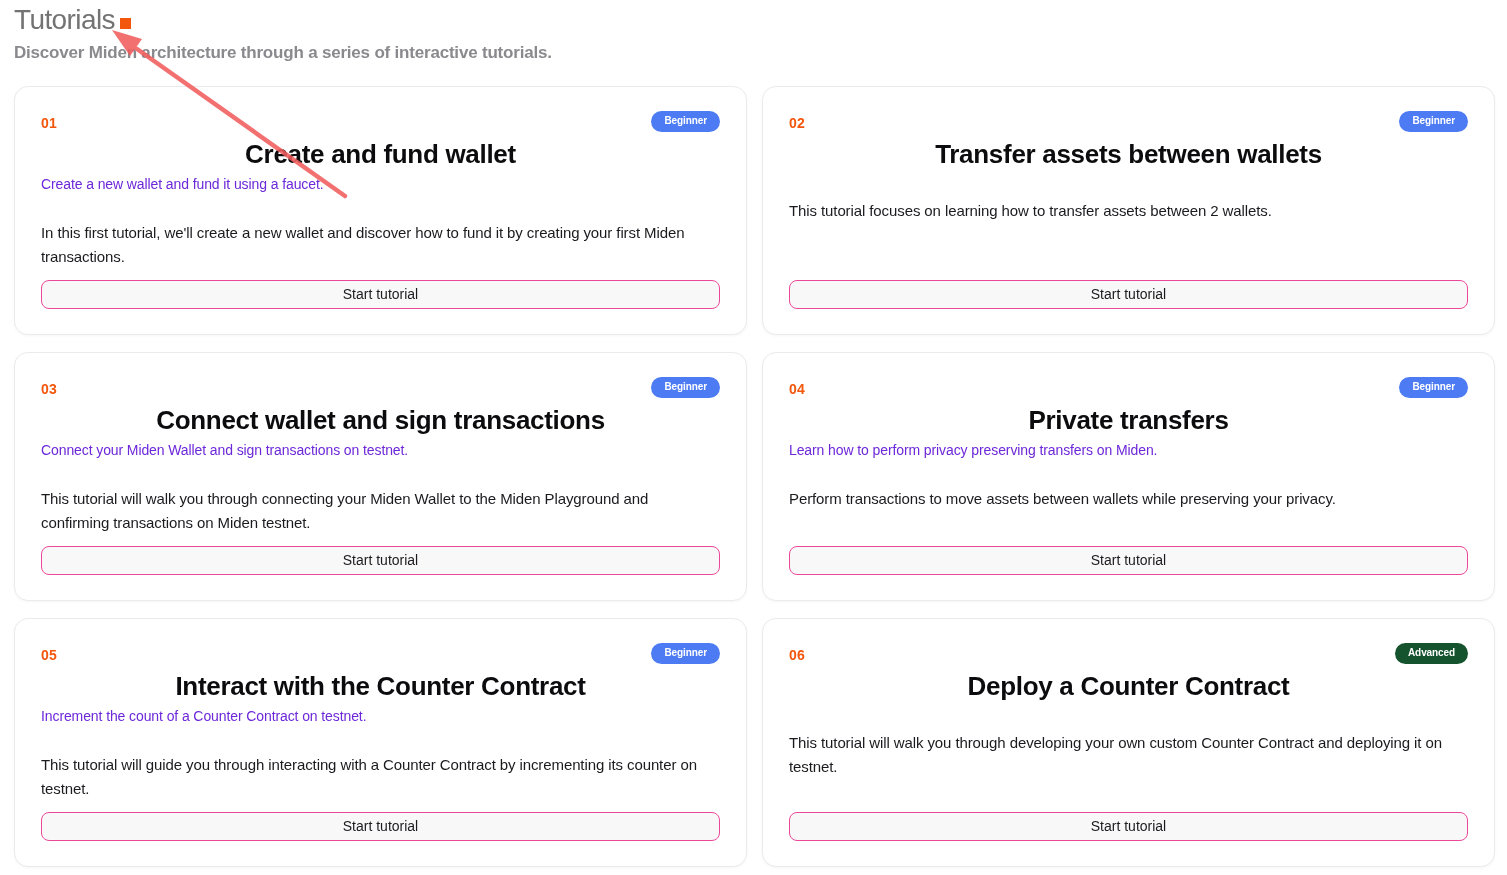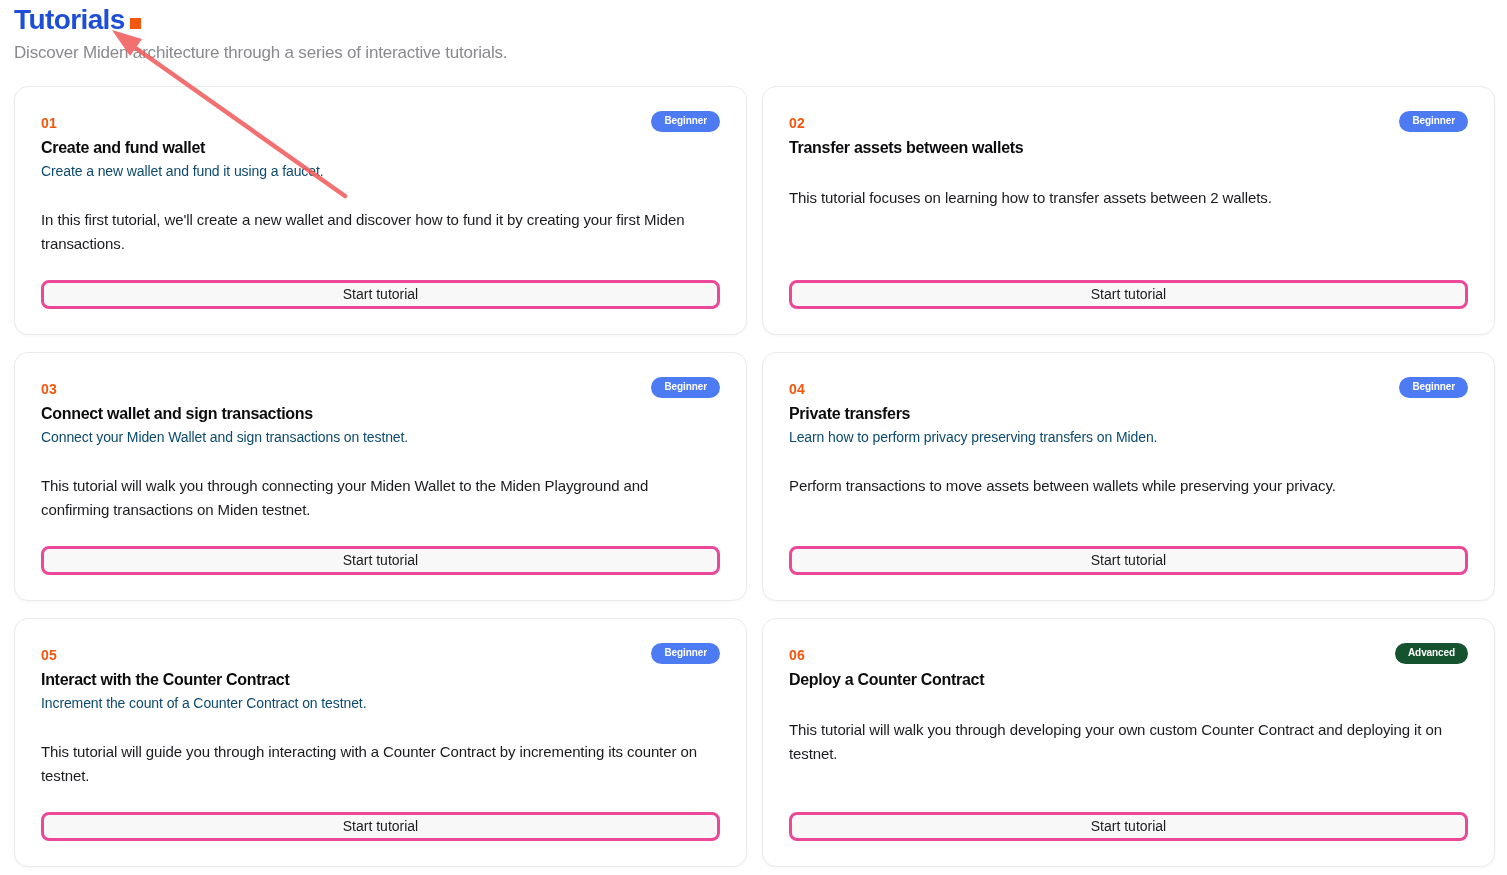--- a/index.html
+++ b/index.html
@@ -8,29 +8,29 @@
     background: #ffffff;
     font-family: "Liberation Sans", sans-serif;
     overflow: hidden;
     position: relative;
   }
   .page { padding: 2px 14px 0 14px; }
 
   
   .header { position: relative; padding-top: 3px; }
   .page-title {
-    font-size: 28px; font-weight: 700; color: #1d4ed8;
+    font-size: 28px; font-weight: 400; color: #737373;
     letter-spacing: -0.6px; display: inline-block; line-height: 1.1;
   }
   .title-square {
     display: inline-block; width: 11px; height: 11px;
     background: #f2570d; margin-left: 5px;
   }
   .page-subtitle {
-    margin-top: 7px; font-size: 17px; color: #8a8a8e; letter-spacing: -0.2px;
+    margin-top: 7px; font-size: 17px; color: #8a8a8e; letter-spacing: -0.2px; font-weight: bold;
   }
 
   
   .grid {
     margin-top: 23px;
     display: grid;
     grid-template-columns: 733px 733px;
     column-gap: 15px;
     row-gap: 17px;
   }
@@ -54,37 +54,37 @@
   }
   .badge {
     font-size: 10px; font-weight: 700; color: #ffffff;
     padding: 5px 13px 6px 13px; border-radius: 999px; line-height: 1;
     letter-spacing: -0.1px;
   }
   .badge--beginner { background: #4c7bf4; }
   .badge--advanced { background: #14532d; }
   .card-title {
     margin-top: 7px;
-    font-size: 16px; font-weight: 700; color: #0c0c0e; letter-spacing: -0.3px;
+    font-size: 26px; font-weight: 700; color: #0c0c0e; letter-spacing: -0.3px; text-align: center;
   }
   .card-subtitle {
     margin-top: 6px;
-    font-size: 14px; color: #0c4a6e; letter-spacing: -0.1px;
+    font-size: 14px; color: #6d28d9; letter-spacing: -0.1px;
   }
   .card-description {
     margin-top: 29px;
     font-size: 15px; color: #1b1b1f; letter-spacing: -0.1px;
     line-height: 1.6;
     max-width: 690px;
   }
   .start-button {
     margin-top: auto;
     width: 100%; height: 29px;
     background: #f8f8f9;
-    border: 3px solid #ec4899;
+    border: 1px solid #ec4899;
     border-radius: 8px;
     font-family: "Liberation Sans", sans-serif;
     font-size: 14px; font-weight: 500; color: #1b1b1f;
     display: flex; align-items: center; justify-content: center;
     cursor: pointer;
   }
 
   
   .annotation-arrow {
     position: absolute; top: 0; left: 0;

